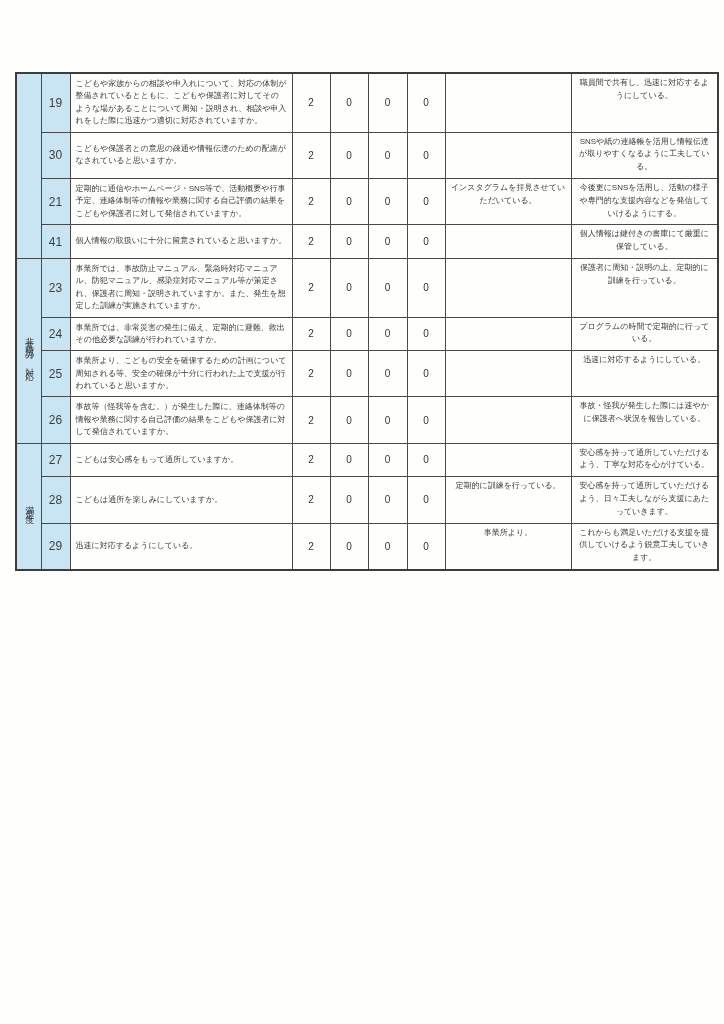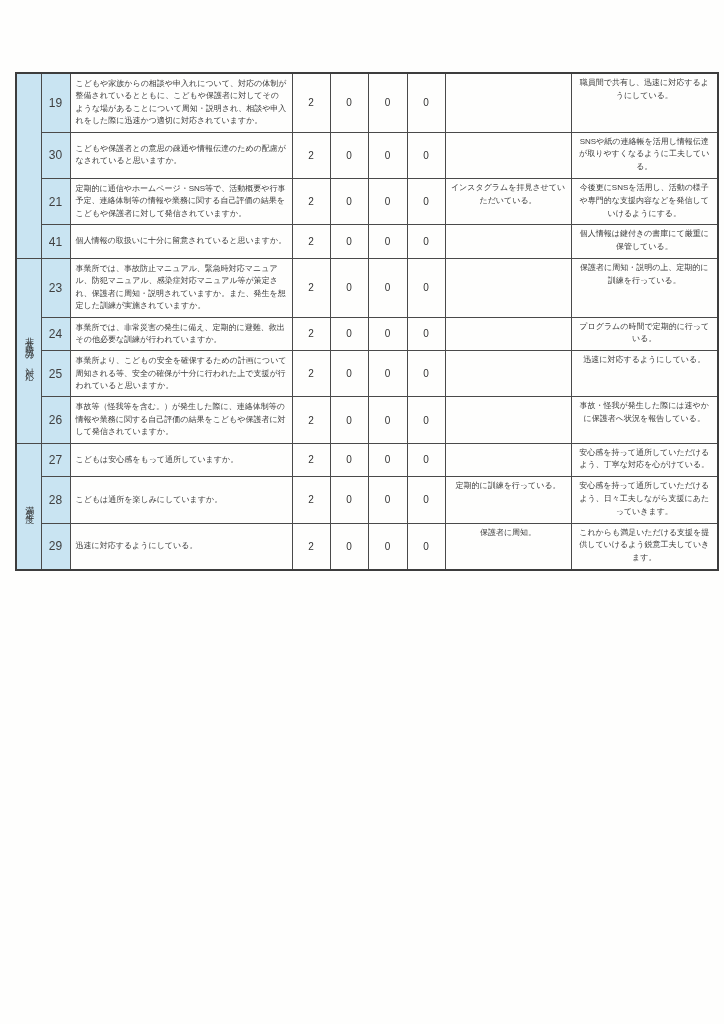--- a/index.html
+++ b/index.html
@@ -194,18 +194,18 @@
     <td class="c-cell">定期的に訓練を行っている。</td>
     <td class="r-cell">安心感を持って通所していただけるよう、日々工夫しながら支援にあたっていきます。</td>
   </tr>
         <tr class="data-row">
     <td class="num-cell">29</td>
     <td class="q-cell">迅速に対応するようにしている。</td>
     <td class="v-cell">2</td>
     <td class="v-cell">0</td>
     <td class="v-cell">0</td>
     <td class="v-cell">0</td>
-    <td class="c-cell">保護者に周知。</td>
+    <td class="c-cell">事業所より。</td>
     <td class="r-cell">これからも満足いただける支援を提供していけるよう鋭意工夫していきます。</td>
   </tr>
       </tbody>
   </table>
 </div>
 
 </body></html>

